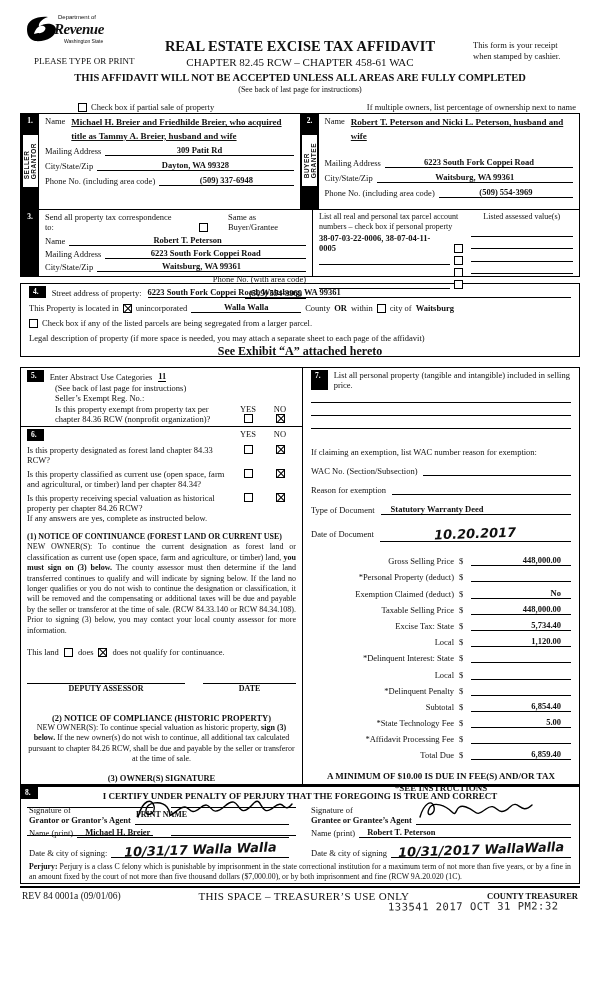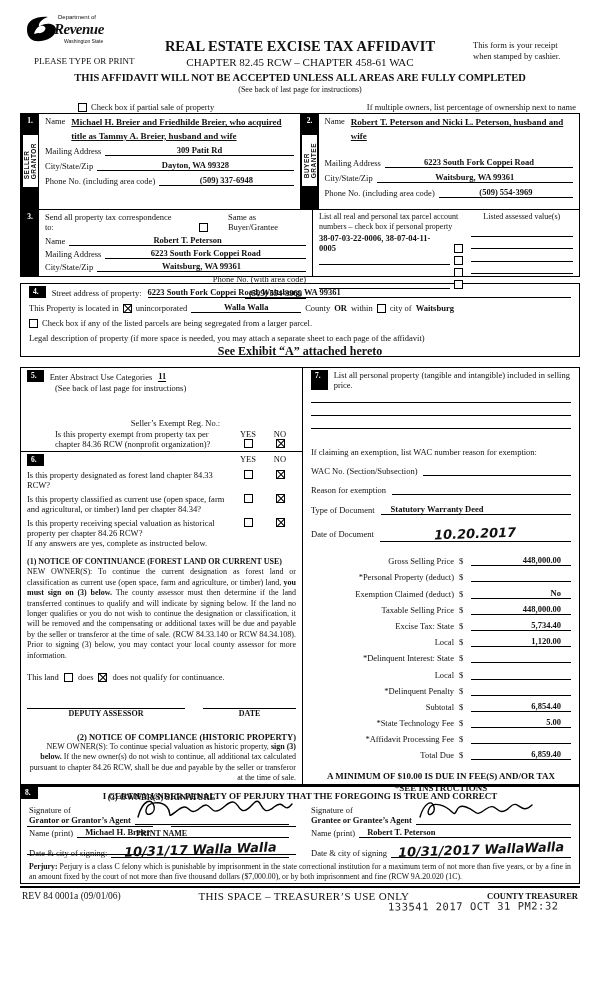--- a/index.html
+++ b/index.html
@@ -92,21 +92,21 @@
 
   .s6 { flex:1; padding:2px 6px; font-size:8.5px; }
   .s6 .q { margin-top:4px; }
   .notice { font-size:8px; line-height:10.4px; text-align:justify; margin-top:9px; }
   .notice .ttl { font-weight:bold; }
   .thisland { display:flex; gap:5px; align-items:center; margin-top:11px; }
   .sigpair { display:flex; gap:18px; margin-top:26px; }
   .sigpair .line { min-height:0; }
   .siglbls { display:flex; gap:18px; font-weight:bold; font-size:8px; }
   .siglbls span { text-align:center; }
-  .n2 { text-align:right; font-size:8px; line-height:10.2px; margin-top:14px; }
+  .n2 { text-align:center; font-size:8px; line-height:10.2px; margin-top:20px; }
   .n2 .ttl { font-weight:bold; font-size:8.5px; }
   .owners { text-align:center; font-weight:bold; margin-top:9px; }
   .pn { text-align:center; font-weight:bold; font-size:8px; margin-top:2px; }
 
   .s7lbl { display:flex; gap:6px; line-height:10px; }
   .blankline { border-bottom:1px solid #000; height:13px; }
   .wacrow { display:flex; align-items:center; gap:6px; margin-top:9px; }
   .feerow { display:flex; align-items:flex-end; height:16.2px; }
   .feelbl { width:148px; text-align:right; padding-right:5px; flex:none; }
   .feedollar { width:12px; flex:none; }
@@ -315,21 +315,21 @@
   <div class="s567">
 
     <div class="lcol">
       <div class="s5">
         <div class="abs-row">
           <span class="num">5.</span>
           <span>Enter Abstract Use Categories</span>
           <span class="fval" style="border-bottom:1px solid #000; font-weight:bold;">11</span>
         </div>
         <div style="margin-left:28px; margin-top:1px;">(See back of last page for instructions)</div>
-        <div style="margin-left:28px; margin-top:25px;text-align:center;">Seller’s Exempt Reg. No.:</div>
+        <div style="margin-left:28px; margin-top:0;">Seller’s Exempt Reg. No.:</div>
         <div class="ynrow" style="margin-left:28px; margin-top:1px;">
           <span class="qt">Is this property exempt from property tax per chapter 84.36 RCW (nonprofit organization)?</span>
           <span class="yncell" style="align-self:flex-start;">
             <div>YES</div>
             <span class="cb"></span>
           </span>
           <span class="yncell" style="align-self:flex-start;">
             <div>NO</div>
             <span class="cb checked"></span>
           </span>

